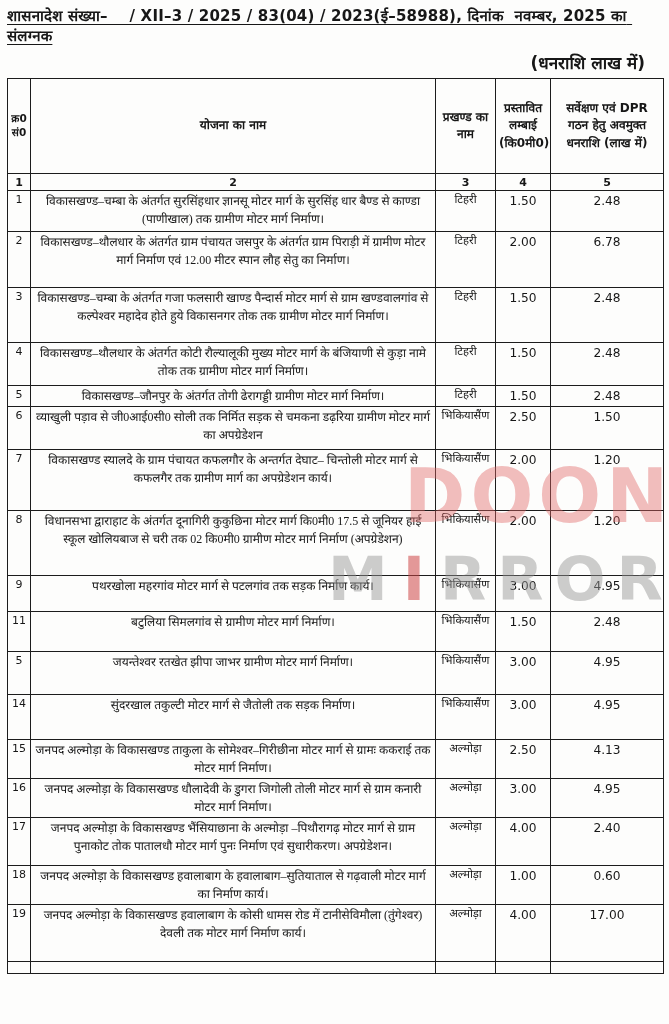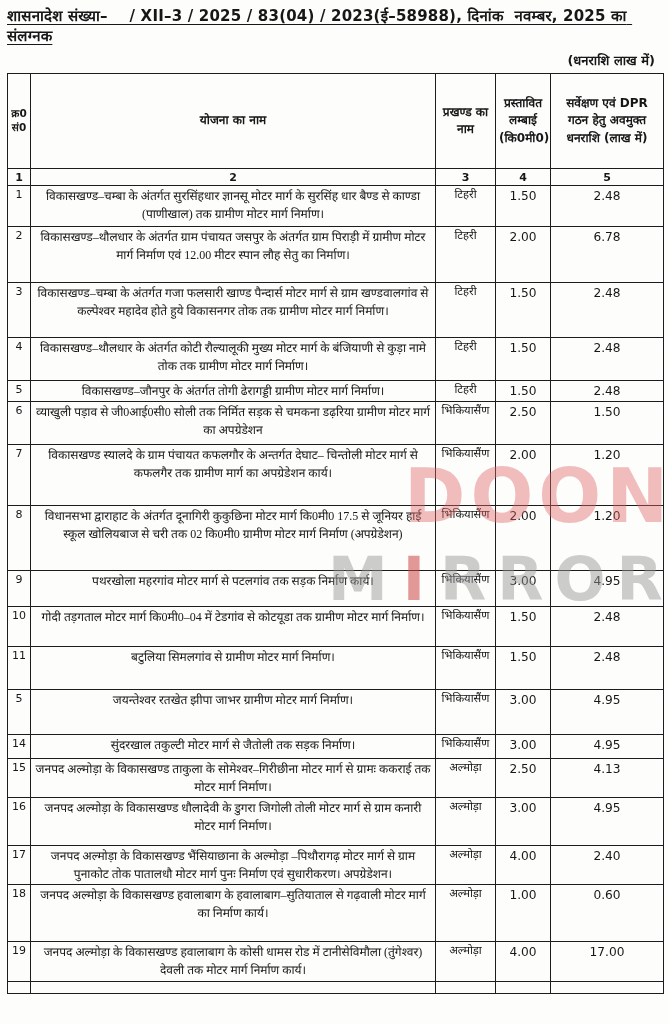--- a/index.html
+++ b/index.html
@@ -7,22 +7,22 @@
     position:relative; width:669px; height:1024px; margin:0 auto;
     background:#fdfdfc; overflow:hidden;
     font-family:"DejaVu Sans", sans-serif; color:#171717;
   }
   .doc-title{
     padding:5px 6px 0 7px; font-size:15px; font-weight:bold;
     white-space:pre-wrap; text-decoration:underline; text-underline-offset:3px;
     letter-spacing:.2px;
   }
   .unit-note{
-    text-align:right; font-weight:bold; font-size:13px;
-    padding:6px 14px 4px 0;
+    text-align:right; font-weight:bold; font-size:17px;
+    padding:6px 24px 4px 0;
     margin-left:20px;
   }
   table.schemes{
     border-collapse:collapse; table-layout:fixed;
     width:656px; margin-left:7px;
   }
   table.schemes th, table.schemes td{
     border:1.8px solid #1c1c1c; padding:1px 3px;
     overflow:hidden;
   }
@@ -167,27 +167,20 @@
           <td class="c-amount">1.20</td>
         </tr>
         <tr>
           <td class="c-sn">9</td>
           <td class="c-scheme">पथरखोला महरगांव मोटर मार्ग से पटलगांव तक सड़क निर्माण कार्य।</td>
           <td class="c-block">भिकियासैंण</td>
           <td class="c-length">3.00</td>
           <td class="c-amount">4.95</td>
         </tr>
         <tr>
-          <td class="c-sn">10</td>
-          <td class="c-scheme">गोदी तड़गताल मोटर मार्ग कि0मी0–04 में टेडगांव से कोटयूडा तक ग्रामीण मोटर मार्ग निर्माण।</td>
-          <td class="c-block">भिकियासैंण</td>
-          <td class="c-length">1.50</td>
-          <td class="c-amount">2.48</td>
-        </tr>
-        <tr>
           <td class="c-sn">11</td>
           <td class="c-scheme">बटुलिया सिमलगांव से ग्रामीण मोटर मार्ग निर्माण।</td>
           <td class="c-block">भिकियासैंण</td>
           <td class="c-length">1.50</td>
           <td class="c-amount">2.48</td>
         </tr>
         <tr>
           <td class="c-sn">5</td>
           <td class="c-scheme">जयन्तेश्वर रतखेत झीपा जाभर ग्रामीण मोटर मार्ग निर्माण।</td>
           <td class="c-block">भिकियासैंण</td>

